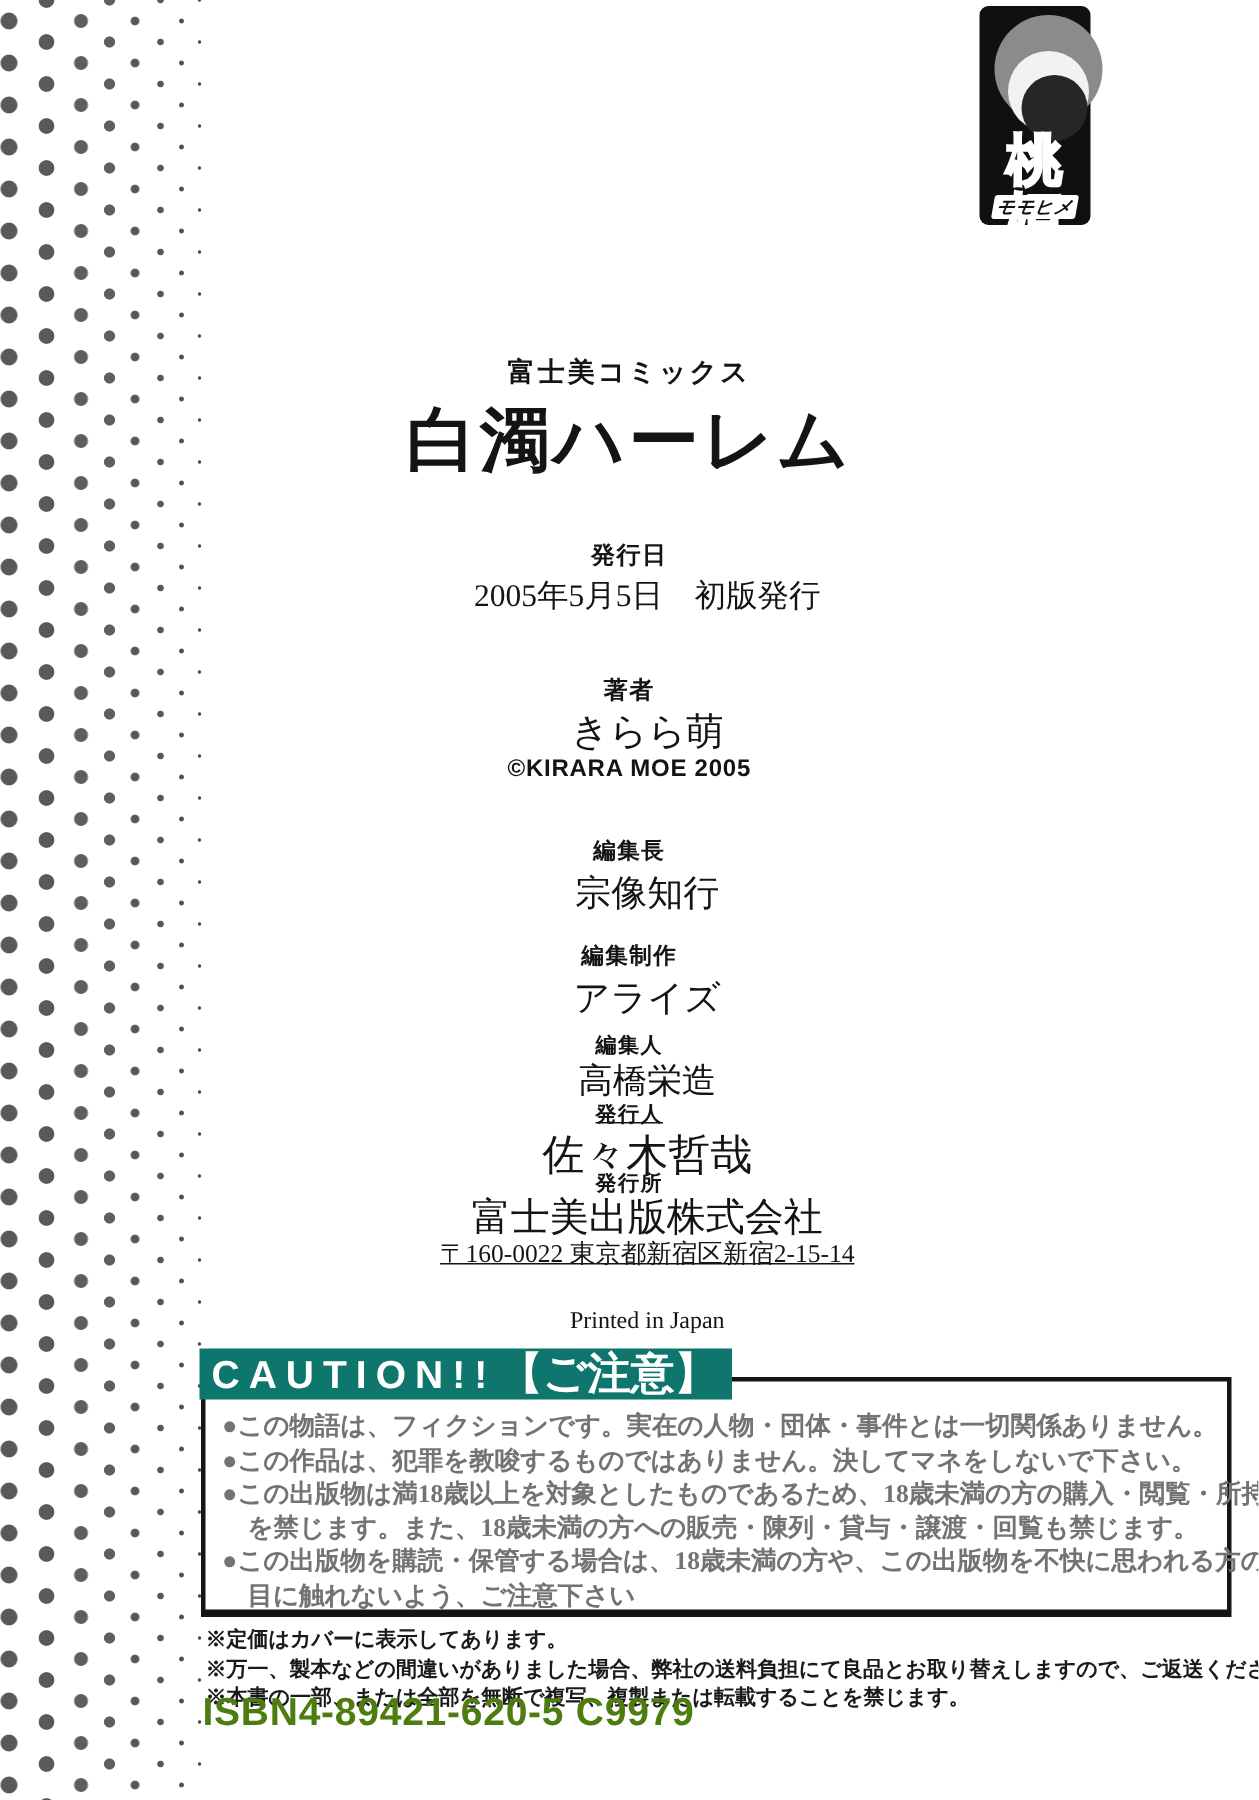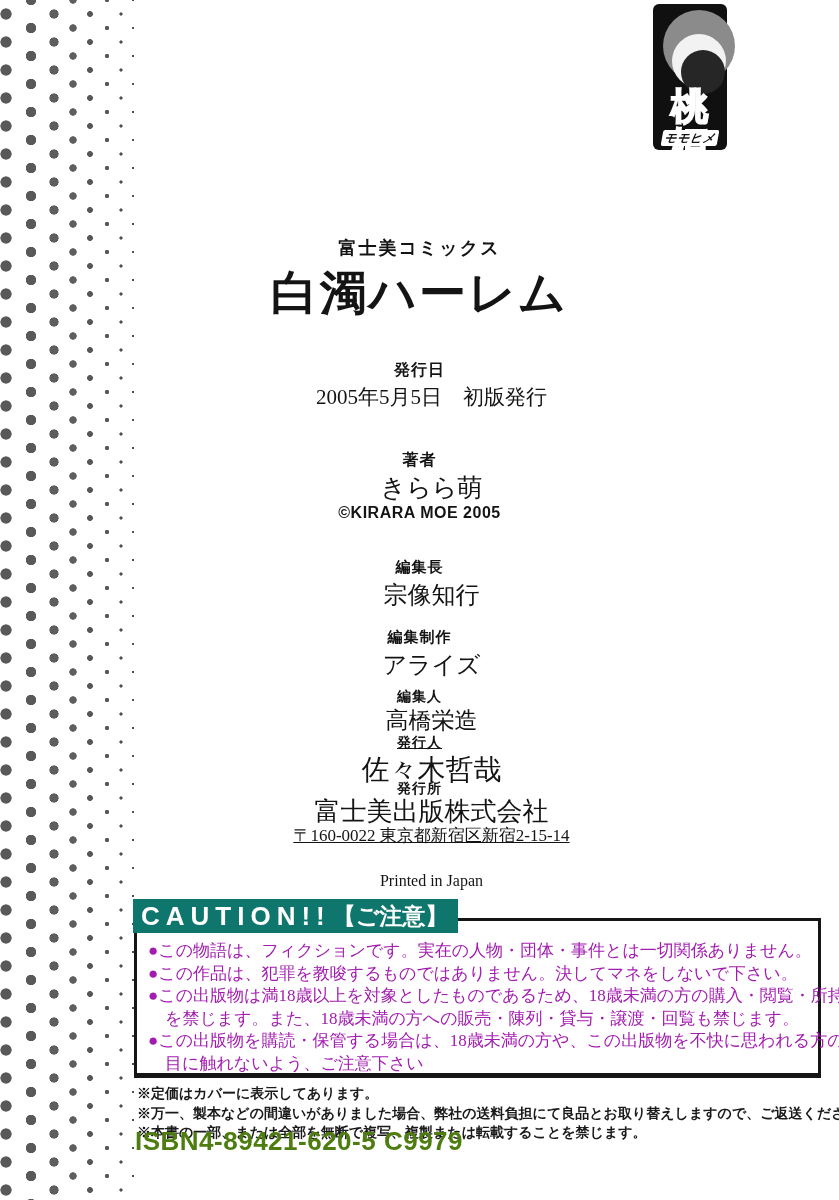--- a/index.html
+++ b/index.html
@@ -65,25 +65,25 @@
   
   .caution-box{
     position:absolute;left:134px;top:918px;width:687px;height:160px;
     border:3px solid #151515;border-bottom-width:5px;box-sizing:border-box;
   }
   .caution-bar{
     position:absolute;left:-4px;top:-22px;height:34px;background:#0f766e;
     color:#ffffff;display:flex;align-items:center;padding:0 10px 0 8px;white-space:nowrap;
   }
   .caution-bar .en{font-size:26px;font-weight:900;letter-spacing:6px;}
-  .caution-bar .jp{font-size:23px;font-weight:800;font-family:"Liberation Serif","DejaVu Serif",serif;margin-left:2px;}
+  .caution-bar .jp{font-size:29px;font-weight:800;font-family:"Liberation Serif","DejaVu Serif",serif;margin-left:2px;}
   .caution-text{position:absolute;left:11px;top:19px;right:4px;}
   .caution-text div{
     font-family:"Liberation Serif","DejaVu Serif",serif;
-    font-size:17px;font-weight:400;line-height:22.5px;white-space:pre;color:#a21caf;
+    font-size:17px;font-weight:700;line-height:22.5px;white-space:pre;color:#737373;
   }
   
   .notes{position:absolute;left:137px;top:1084px;}
   .notes div{
     font-family:"Liberation Serif","DejaVu Serif",serif;
     font-size:14px;font-weight:600;line-height:19.5px;white-space:nowrap;color:#1a1a1a;
   }
   .isbn{
     position:absolute;left:135px;top:1126px;font-size:26px;font-weight:900;
     letter-spacing:0.5px;color:#4d7c0f;white-space:nowrap;

